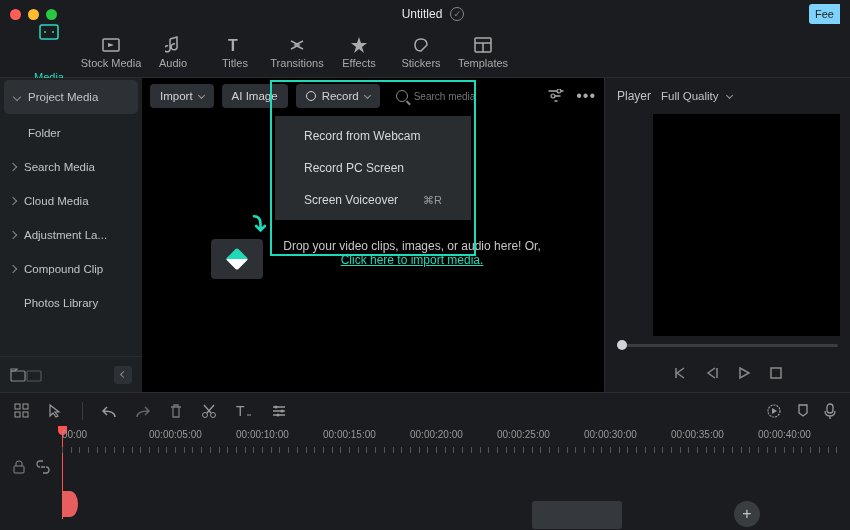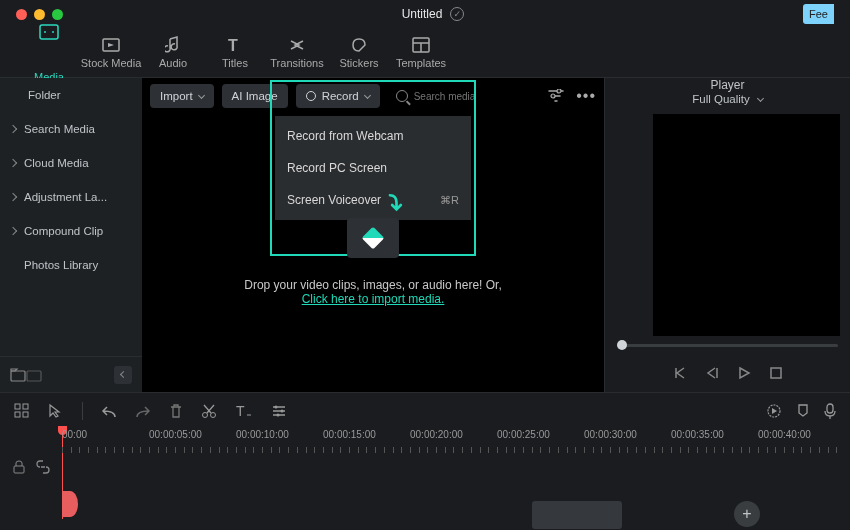--- a/index.html
+++ b/index.html
@@ -1,17 +1,17 @@
 <!DOCTYPE html>
 <html><head>
 <meta charset="utf-8">
 <style>
 * { margin: 0; padding: 0; box-sizing: border-box; font-family: -apple-system, BlinkMacSystemFont, sans-serif; }
 body { background: #1a1c1f; color: #c0c4c8; width: 850px; height: 530px; overflow: hidden; font-size: 12px; }
-.titlebar { height: 28px; display: flex; align-items: center; padding: 0 16px; background: #1a1c1f; }
+.titlebar { height: 28px; display: flex; align-items: center; padding: 0 10px; background: #1a1c1f; }
 .traffic { display: flex; gap: 7px; }
 .traffic span { width: 11px; height: 11px; border-radius: 50%; display: block; }
 .dot-red { background: #ff5f57; }
 .dot-yellow { background: #febc2e; }
 .dot-green { background: #28c840; }
 .title-center { flex: 1; display: flex; justify-content: center; align-items: center; gap: 8px; }
 .title-name { color: #e8e8e8; font-size: 12px; }
 .check-icon { width: 14px; height: 14px; border: 1px solid #888; border-radius: 50%; display: flex; align-items: center; justify-content: center; font-size: 9px; color: #888; }
 .fee-btn { background: #7dd3fc; color: #222; padding: 4px 6px; border-radius: 3px 0 0 3px; font-size: 11px; font-weight: 500; }
 .tabs-row { height: 50px; display: flex; align-items: center; padding: 0 18px; gap: 0; border-bottom: 1px solid #2a2d30; }
@@ -29,33 +29,33 @@
 .toolbar { height: 36px; display: flex; align-items: center; padding: 0 8px; gap: 8px; }
 .btn { background: #2d3135; padding: 6px 10px; border-radius: 4px; font-size: 11.5px; color: #d0d4d8; display: flex; align-items: center; gap: 6px; cursor: pointer; }
 .chev { width: 5px; height: 5px; border-right: 1.5px solid #999; border-bottom: 1.5px solid #999; transform: rotate(45deg); display: inline-block; margin-top: -2px; }
 .rec-dot { width: 10px; height: 10px; border: 1.5px solid #d0d4d8; border-radius: 50%; display: inline-block; }
 .search-box { display: flex; align-items: center; gap: 6px; padding: 6px 8px; }
 .search-icon { width: 12px; height: 12px; border: 1.5px solid #888; border-radius: 50%; position: relative; }
 .search-icon::after { content: ''; position: absolute; width: 5px; height: 1.5px; background: #888; bottom: -2px; right: -4px; transform: rotate(45deg); }
 .search-input { background: transparent; border: none; color: #888; font-size: 10px; outline: none; width: 90px; }
 .highlight-box { border: 2px solid #1fd9b8; position: absolute; top: 2px; left: 128px; width: 206px; height: 176px; pointer-events: none; }
 .dropdown { position: absolute; top: 38px; left: 133px; width: 196px; background: #2a2d30; padding: 4px 0; }
-.dd-item { height: 32px; display: flex; align-items: center; justify-content: space-between; padding: 0 12px; font-size: 12px; color: #d8d8d8; cursor: pointer; }
+.dd-item { height: 32px; display: flex; align-items: center; justify-content: space-between; padding: 0 29px; font-size: 12px; color: #d8d8d8; cursor: pointer; }
 .shortcut { font-size: 11px; color: #999; }
 .toolbar-right { margin-left: auto; display: flex; gap: 12px; align-items: center; }
 .dots-icon { font-size: 16px; color: #aaa; letter-spacing: 1px; }
-.dropzone { flex: 1; display: flex; flex-direction: column; align-items: center; justify-content: center; gap: 14px; }
+.dropzone { flex: 1; display: flex; flex-direction: row; align-items: center; justify-content: center; gap: 14px; }
 .folder-vis { position: relative; width: 64px; height: 64px; }
 .arrow-down { position: absolute; top: -8px; left: 36px; color: #1fd9b8; font-size: 24px; }
 .folder-shape { width: 52px; height: 40px; background: #2d3135; border-radius: 4px; position: absolute; top: 18px; left: 6px; display: flex; align-items: center; justify-content: center; }
 .logo-mark { width: 16px; height: 16px; background: linear-gradient(135deg, #1fd9b8 50%, #fff 50%); transform: rotate(45deg); border-radius: 2px; }
 .dz-text { font-size: 12px; color: #c8c8c8; text-align: center; }
 .dz-link { color: #1fd9b8; text-decoration: underline; cursor: pointer; }
 .player-panel { width: 246px; background: #1a1c1f; border-left: 1px solid #2a2d30; display: flex; flex-direction: column; }
-.player-hdr { height: 36px; display: flex; align-items: center; padding: 0 12px; gap: 1px; flex-direction: column; }
+.player-hdr { height: 36px; display: flex; align-items: center; padding: 0 12px; gap: 10px; }
 .quality-sel { display: flex; align-items: center; gap: 8px; font-size: 11.5px; color: #c0c4c8; cursor: pointer; }
 .preview-area { flex: 1; background: #000; margin: 0 10px 0 48px; }
 .scrub { height: 18px; display: flex; align-items: center; padding: 0 12px; }
 .scrub-track { flex: 1; height: 3px; background: #3a3d40; border-radius: 2px; position: relative; }
 .scrub-thumb { width: 10px; height: 10px; background: #d0d4d8; border-radius: 50%; position: absolute; left: 0; top: -4px; }
 .player-controls { height: 38px; display: flex; align-items: center; justify-content: center; gap: 18px; }
 .timeline-section { background: #1a1c1f; border-top: 1px solid #2a2d30; }
 .tl-toolbar { height: 36px; display: flex; align-items: center; padding: 0 14px; gap: 18px; }
 .tl-sep { width: 1px; height: 18px; background: #3a3d40; }
 .tl-right { margin-left: auto; display: flex; gap: 14px; }
@@ -129,39 +129,51 @@
     <span class="tab-icon">
         <svg width="20" height="16">
           <path d="M4 4 L12 8 L4 12 M16 4 L8 8 L16 12" fill="none" stroke="#aaa" stroke-width="1.5"></path>
         </svg>
       </span>
     <span class="tab-label">Transitions</span>
   </div>
   <div class="tab">
     <span class="tab-icon">
         <svg width="18" height="18">
+          <path d="M9 1 L11 7 L17 7 L12 11 L14 17 L9 13 L4 17 L6 11 L1 7 L7 7 Z" fill="#aaa"></path>
+        </svg>
+      </span>
+    <span class="tab-label">Effects</span>
+  </div>
+  <div class="tab">
+    <span class="tab-icon">
+        <svg width="18" height="18">
           <path d="M3 9 Q3 3 9 3 Q15 3 15 9 L9 15 Q3 15 3 9" fill="none" stroke="#aaa" stroke-width="1.5"></path>
         </svg>
       </span>
     <span class="tab-label">Stickers</span>
   </div>
   <div class="tab">
     <span class="tab-icon">
         <svg width="18" height="16">
           <rect x="1" y="1" width="16" height="14" rx="1" fill="none" stroke="#aaa" stroke-width="1.5"></rect>
           <line x1="1" y1="6" x2="17" y2="6" stroke="#aaa" stroke-width="1.5"></line>
           <line x1="9" y1="6" x2="9" y2="15" stroke="#aaa" stroke-width="1.5"></line>
         </svg>
       </span>
     <span class="tab-label">Templates</span>
   </div>
 </div>
 
 <div class="midrow">
   <div class="sidebar">
+    <div class="side-item hdr">
+      <span class="caret" style="transform:rotate(45deg)"></span>
+      <span>Project Media</span>
+    </div>
     <div class="side-item" style="padding-left:28px">
       <span>Folder</span>
     </div>
     <div class="side-item">
       <span class="caret"></span>
       <span>Search Media</span>
     </div>
     <div class="side-item">
       <span class="caret"></span>
       <span>Cloud Media</span>

